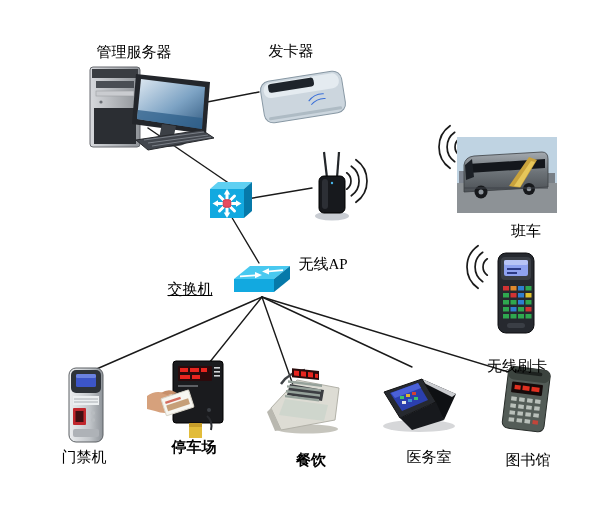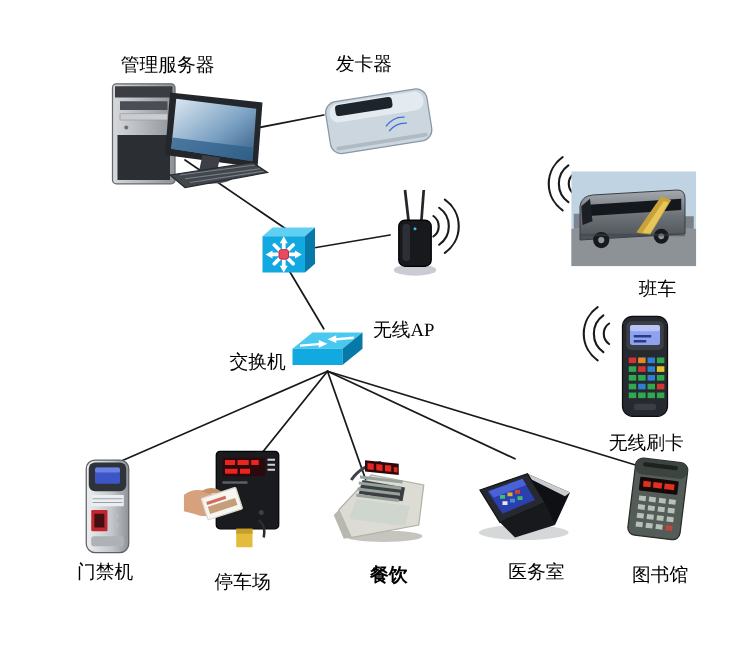--- a/index.html
+++ b/index.html
@@ -332,21 +332,21 @@
         </g>
         <rect x="46" y="56" width="5.5" height="4" fill="#c1453a"></rect>
       </g>
     </svg>
   </div>
 
   <div class="node-label" style="left:134px; top:43px;">管理服务器</div>
   <div class="node-label" style="left:291px; top:42px;">发卡器</div>
   <div class="node-label" style="left:323px; top:222px;margin-top:33px;">无线AP</div>
   <div class="node-label" style="left:526px; top:222px;">班车</div>
-  <div class="node-label" style="left:206px; top:280px;">交换机</div>
-  <div class="node-label" style="left:517px; top:345px;">无线刷卡</div>
+  <div class="node-label" style="left:190px; top:280px;text-decoration:underline;">交换机</div>
+  <div class="node-label" style="left:517px; top:357px;">无线刷卡</div>
   <div class="node-label" style="left:84px;  top:448px;">门禁机</div>
-  <div class="node-label" style="left:194px; top:456px;">停车场</div>
+  <div class="node-label" style="left:194px; top:438px;font-weight:bold;">停车场</div>
   <div class="node-label" style="left:311px; top:451px;font-weight:bold;">餐饮</div>
   <div class="node-label" style="left:429px; top:448px;font-family:Liberation Mono, monospace;">医务室</div>
   <div class="node-label" style="left:528px; top:451px;">图书馆</div>
 
 </div>
 
 </body></html>

